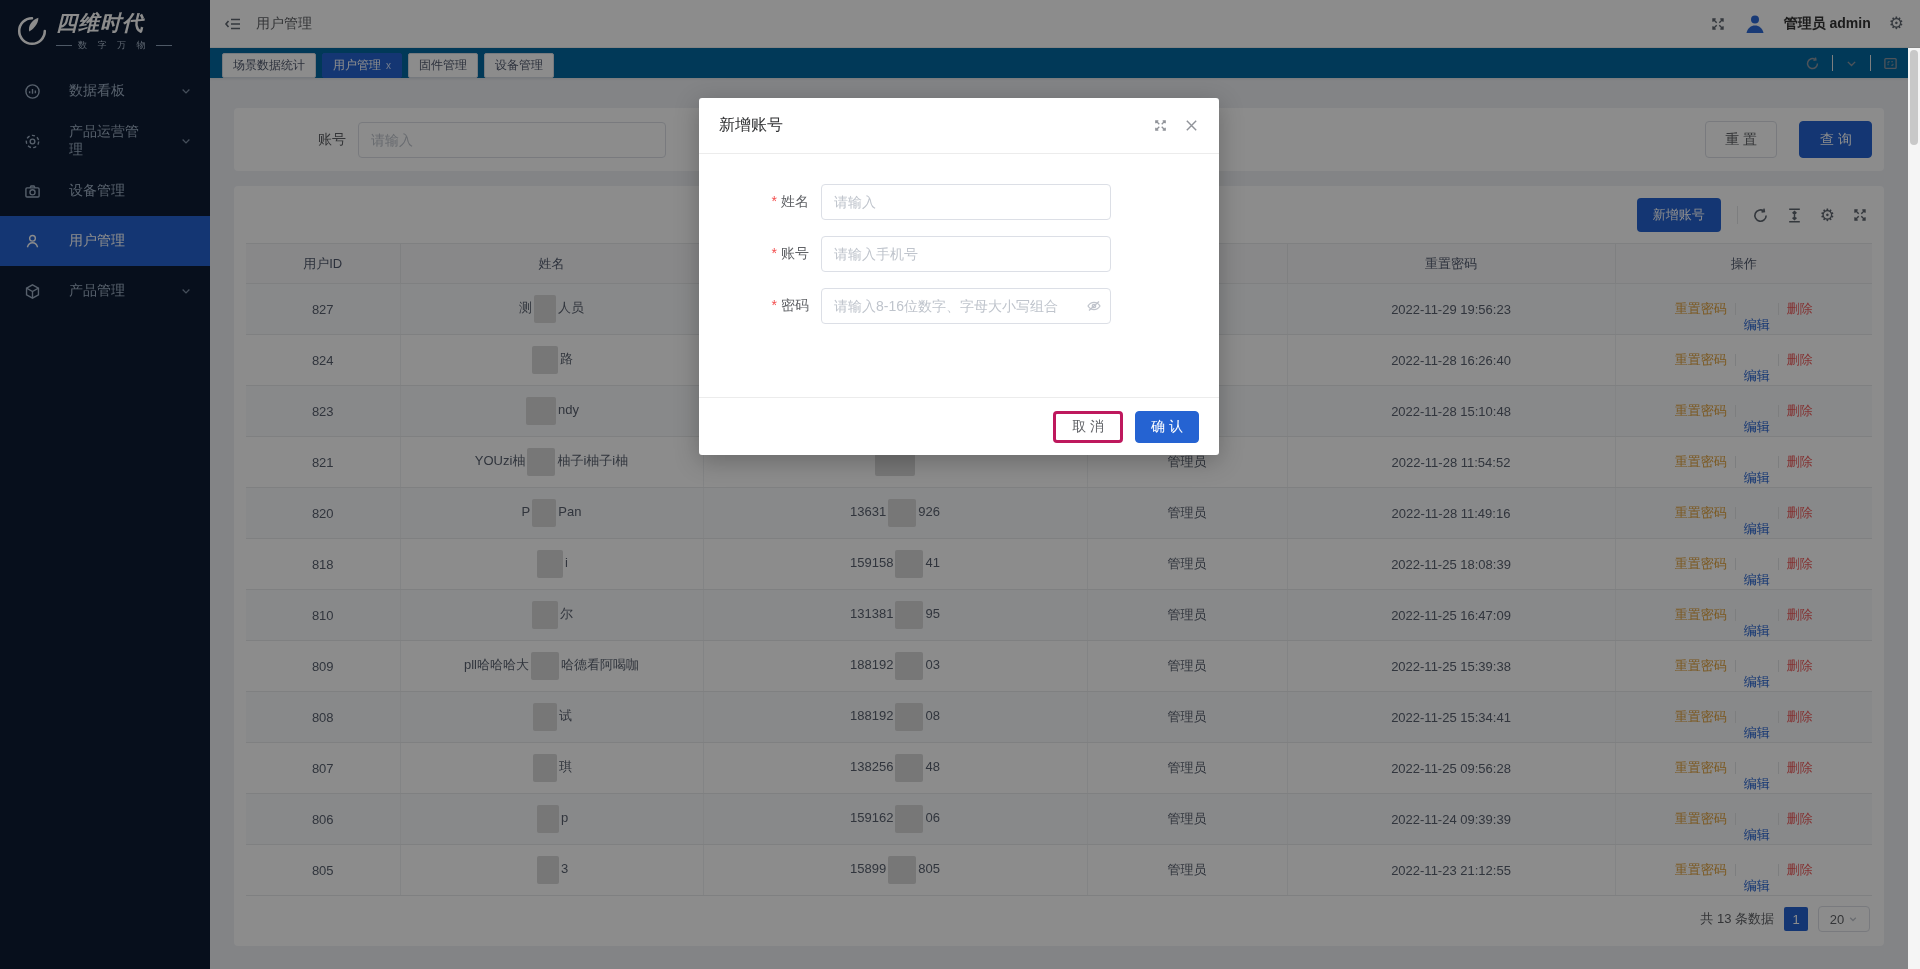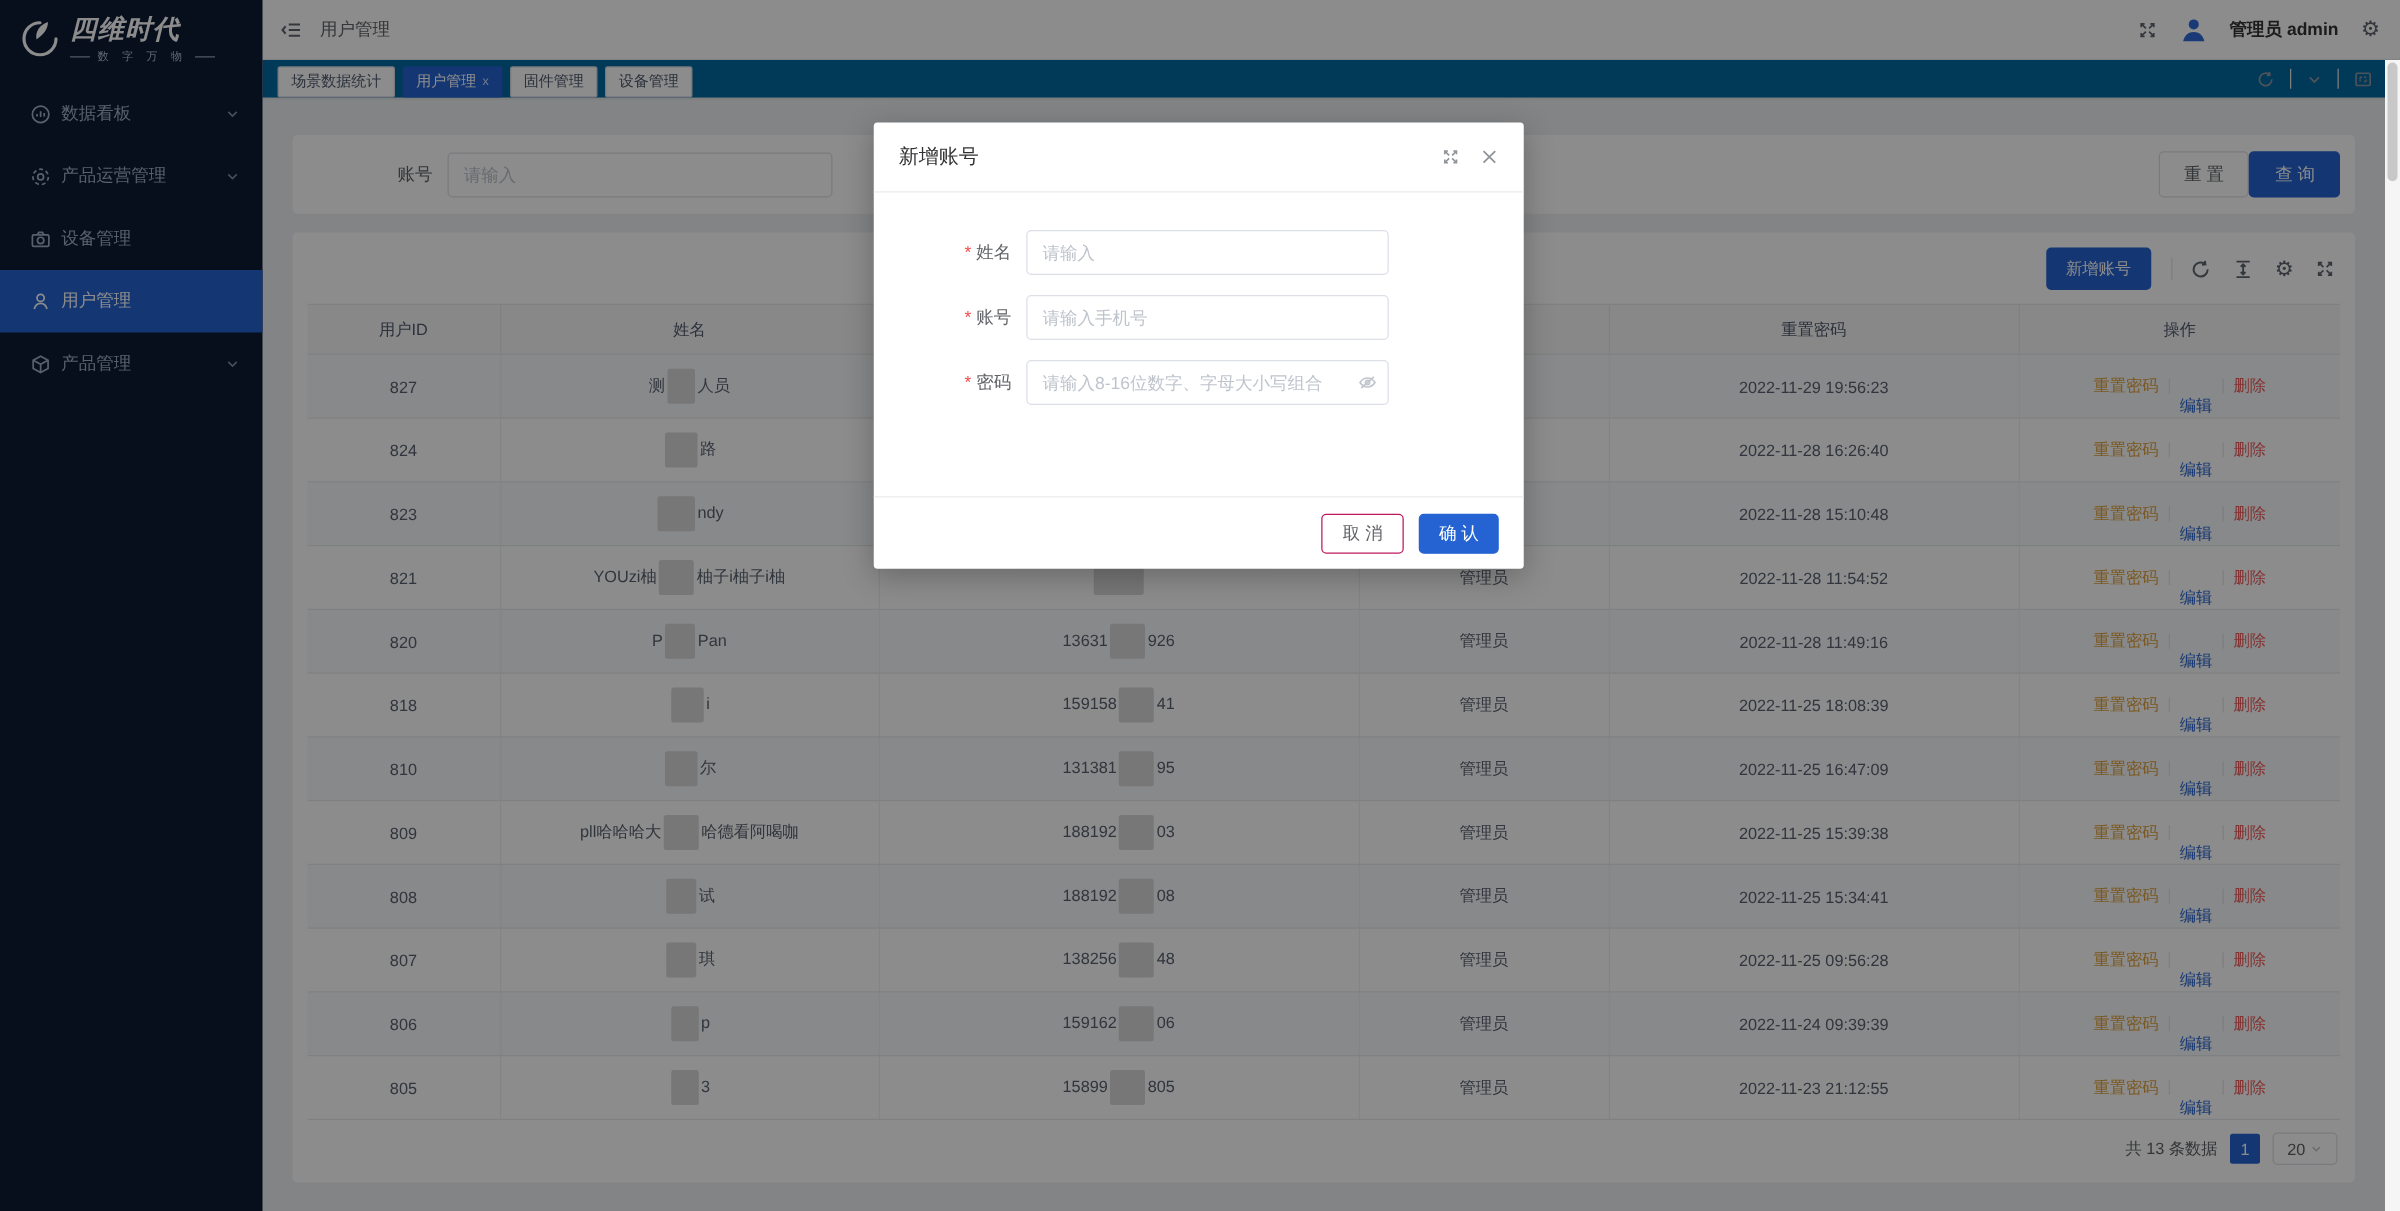--- a/index.html
+++ b/index.html
@@ -10,21 +10,21 @@
   html,body{width:1920px;height:969px;overflow:hidden;}
   body{font-family:"Liberation Sans","DejaVu Sans",sans-serif; position:relative; background:#eef0f4; color:var(--txt);}
 
   
   .sidebar{position:absolute;left:0;top:0;width:210px;height:100%;background:#0d1c33;z-index:5;}
   .logo{display:flex;align-items:center;gap:8px;padding:9px 14px 6px 16px;}
   .logo-title{color:#fff;font-size:21px;font-weight:bold;font-style:italic;letter-spacing:1px;}
   .logo-sub{display:flex;align-items:center;gap:6px;color:#aebdd0;font-size:9px;letter-spacing:4px;margin-top:2px;}
   .logo-sub i{display:block;width:16px;height:1px;background:#8fa2bb;}
   .menu{margin-top:8px;}
-  .menu-item{height:50px;display:flex;align-items:center;gap:8px;padding:0 18px 0 24px;color:#9fb0c5;font-size:14px;cursor:pointer;}
+  .menu-item{height:50px;display:flex;align-items:center;gap:28px;padding:0 18px 0 24px;color:#9fb0c5;font-size:14px;cursor:pointer;}
   .menu-item svg{flex:0 0 auto;}
   .menu-item .lbl{flex:1;}
   .menu-item .chev{color:#7f90a6;}
   .menu-item.active{background:var(--primary);color:#fff;}
 
   
   .topbar{position:absolute;left:210px;top:0;right:0;height:48px;background:#fff;display:flex;align-items:center;padding:0 16px 0 14px;border-bottom:1px solid #f0f0f0;z-index:4;}
   .topbar .icon-btn{color:#5f6670;display:flex;align-items:center;cursor:pointer;}
   .page-title{margin-left:14px;font-size:14px;color:#606266;}
   .topbar-right{margin-left:auto;display:flex;align-items:center;gap:18px;}
@@ -40,21 +40,21 @@
   .tabbar-actions{margin-left:auto;display:flex;align-items:center;height:100%;}
   .tabbar-actions .act{padding:0 12px;color:#8f98a3;display:flex;align-items:center;height:16px;cursor:pointer;}
   .tabbar-actions .act + .act{border-left:1px solid #e3e5e8;}
 
   
   .content{position:absolute;left:210px;top:78px;right:12px;bottom:0;padding:30px 24px 0 24px;}
   .filter-card{background:#fff;border-radius:4px;height:63px;display:flex;align-items:center;padding:0 12px 0 84px;margin-bottom:15px;}
   .filter-label{font-size:14px;color:#606266;margin-right:12px;}
   .filter-input{width:308px;height:36px;border:1px solid #dcdfe6;border-radius:4px;padding:0 12px;font-size:14px;color:#333;outline:none;font-family:inherit;}
   .filter-input::placeholder{color:var(--ph);}
-  .filter-actions{margin-left:auto;display:flex;gap:0;}
+  .filter-actions{margin-left:auto;display:flex;gap:22px;}
   .btn{height:37px;padding:0 19px;border-radius:4px;font-size:14px;cursor:pointer;border:1px solid #dcdfe6;background:#fff;color:#606266;font-family:inherit;}
   .btn.primary{background:var(--primary);border-color:var(--primary);color:#fff;padding-left:20px;}
 
   .table-card{background:#fff;border-radius:4px;height:760px;position:relative;}
   .table-toolbar{display:flex;justify-content:flex-end;align-items:center;padding:12px 16px 11px;}
   .btn-add{height:34px;padding:0 16px;background:var(--primary);color:#fff;border:none;border-radius:4px;font-size:13px;cursor:pointer;font-family:inherit;}
   .tool-sep{width:1px;height:18px;background:#e3e5e8;margin:0 14px 0 16px;}
   .tool-icons{display:flex;align-items:center;gap:17px;color:#5f6670;}
   .tool-icons .ti{display:flex;align-items:center;cursor:pointer;}
 
@@ -91,21 +91,21 @@
   .modal-body{padding-top:30px;}
   .form-row{display:flex;align-items:center;margin-bottom:16px;}
   .form-label{width:122px;text-align:right;font-size:14px;color:#606266;padding-right:12px;}
   .req{color:#f34d4d;margin-right:4px;}
   .input-wrap{position:relative;width:290px;}
   .input-wrap input{width:100%;height:36px;border:1px solid #dcdfe6;border-radius:4px;padding:0 30px 0 12px;font-size:14px;color:#333;outline:none;font-family:inherit;}
   .input-wrap input::placeholder{color:var(--ph);}
   .eye{position:absolute;right:9px;top:50%;transform:translateY(-50%);color:#c0c4cc;display:none;cursor:pointer;}
   .input-wrap.has-eye .eye{display:flex;}
   .modal-footer{position:absolute;left:0;right:0;bottom:0;height:58px;border-top:1px solid #ececec;display:flex;align-items:center;justify-content:flex-end;gap:12px;padding-right:20px;}
-  .btn-cancel{height:32px;padding:0 16px;border:1px solid #be185d;background:#fff;border-radius:4px;font-size:14px;color:#606266;cursor:pointer;font-family:inherit;}
+  .btn-cancel{height:32px;padding:0 16px;border:3px solid #be185d;background:#fff;border-radius:4px;font-size:14px;color:#606266;cursor:pointer;font-family:inherit;}
   .btn-confirm{height:32px;padding:0 15px;background:var(--primary);border:1px solid var(--primary);border-radius:4px;font-size:14px;color:#fff;cursor:pointer;font-family:inherit;}
 </style>
 </head>
 <body>
 
 <aside class="sidebar">
   <div class="logo">
     <svg width="32" height="32" viewBox="0 0 30 30">
       <path d="M15 3a12 12 0 1 0 12 12" fill="none" stroke="#fff" stroke-width="2.4" stroke-linecap="round"></path>
       <path d="M21 2.5c-6.5 2.2-9.8 7.6-8.6 13 3.4-2.3 8.6-6.6 8.6-13z" fill="#fff"></path>

